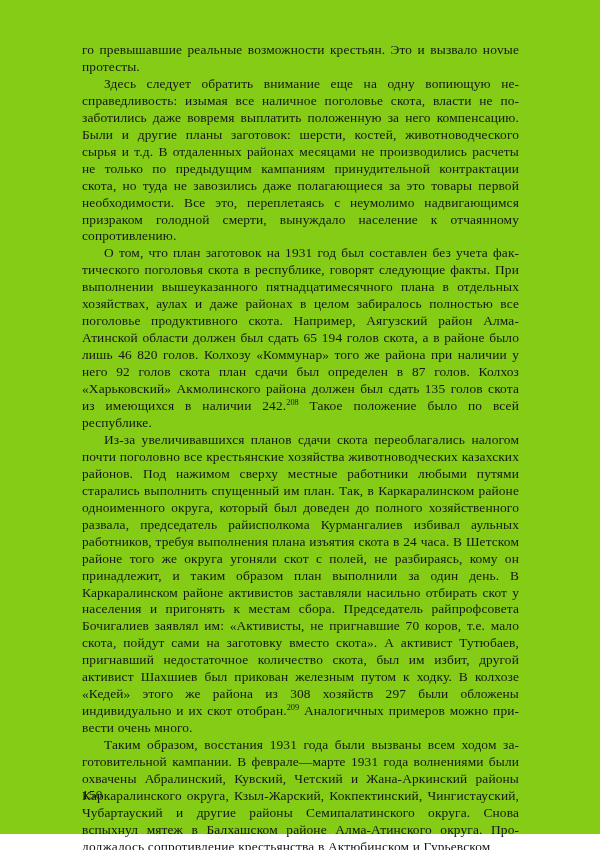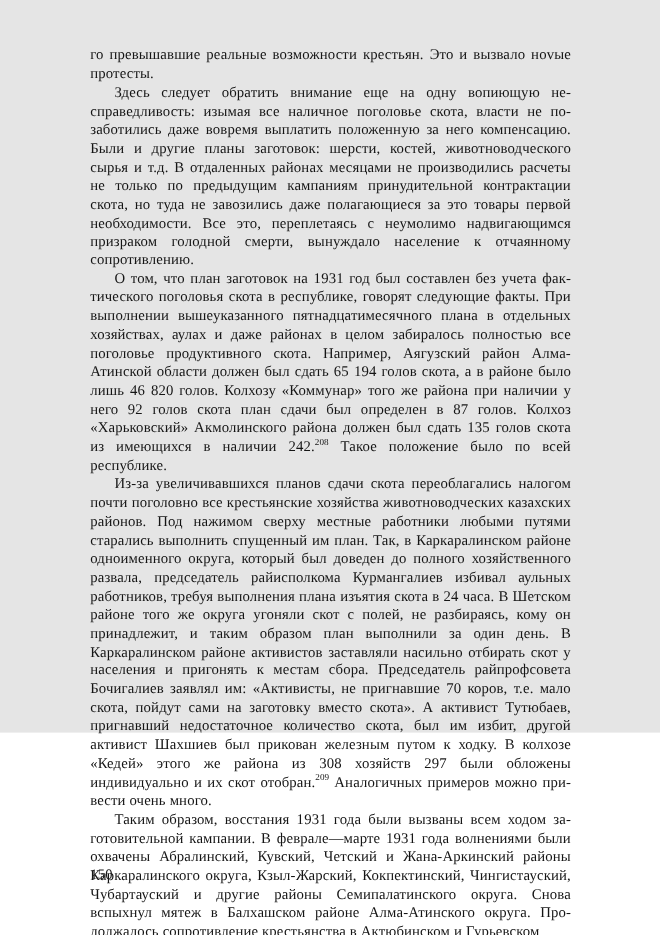--- a/index.html
+++ b/index.html
@@ -10,22 +10,22 @@
   body {
     width: 600px;
     height: 850px;
     overflow: hidden;
     font-family: "Liberation Serif", "DejaVu Serif", serif;
     color: #181818;
   }
   .page {
     position: relative;
     width: 600px;
-    height: 666px;
-    background: #e5e5e5;
+    height: 834px;
+    background: #84cc16;
     box-sizing: border-box;
   }
   .text-column {
     position: absolute;
     left: 82px;
     top: 42px;
     width: 437px;
   }
   p.para {
     margin: 0;

